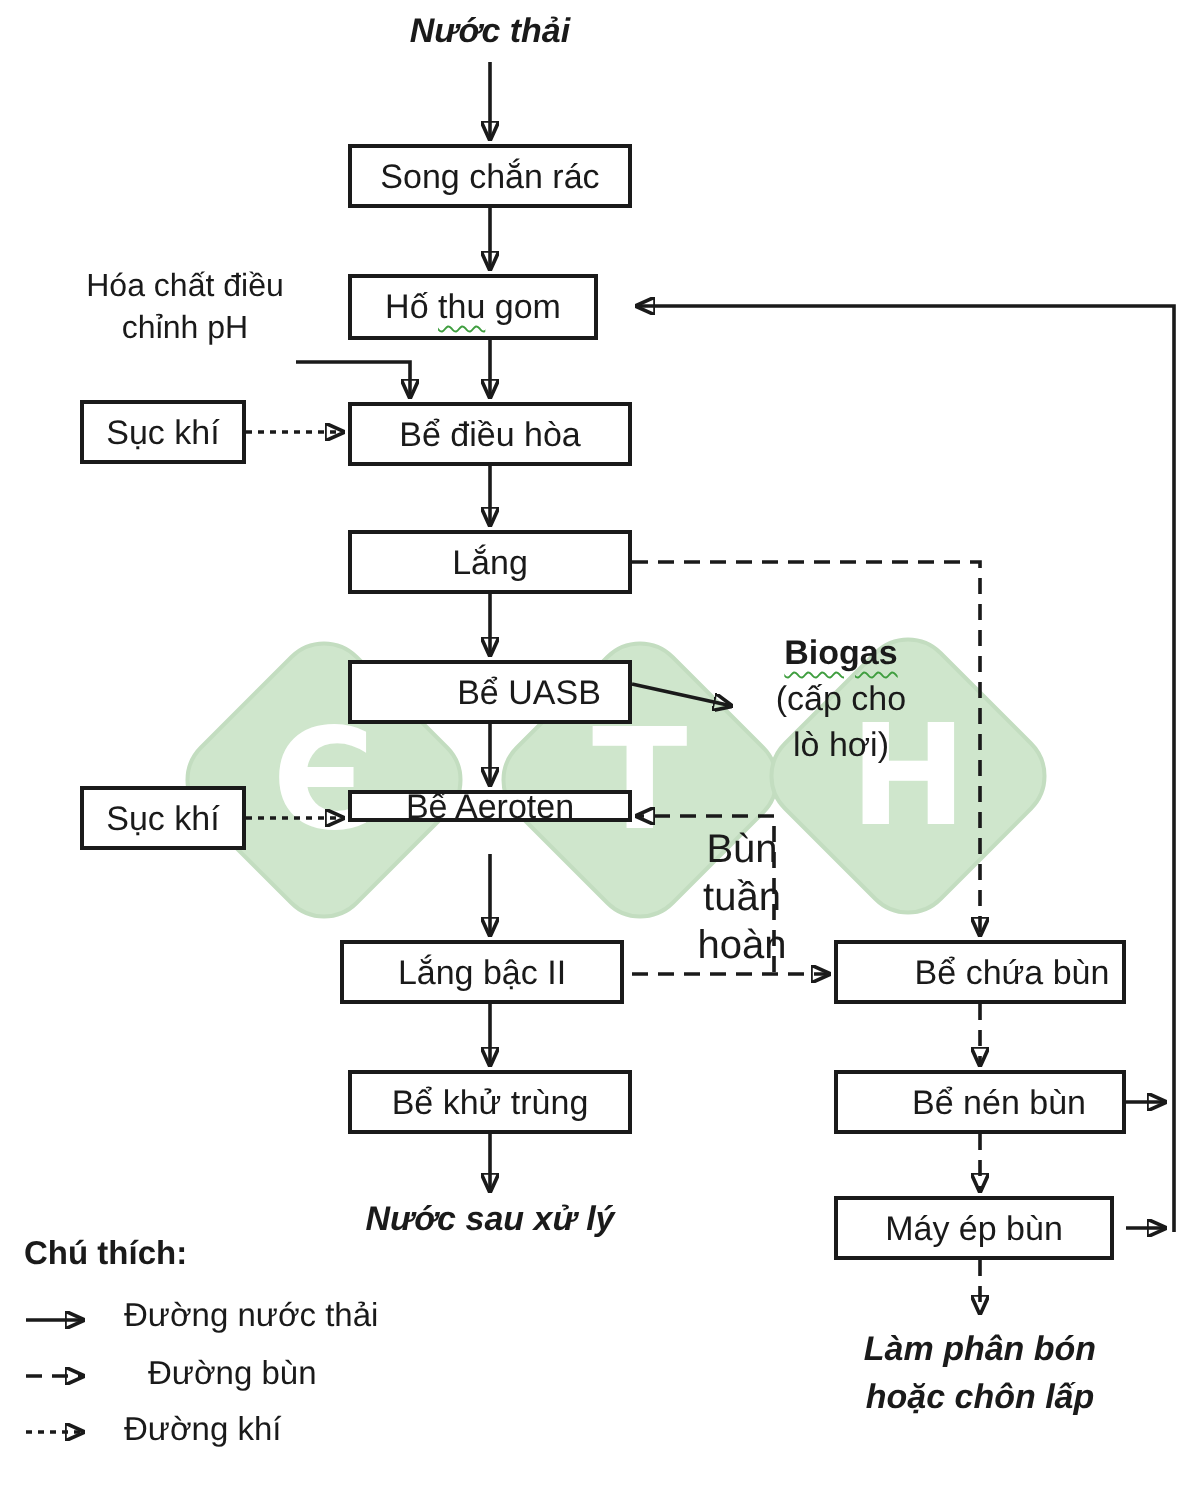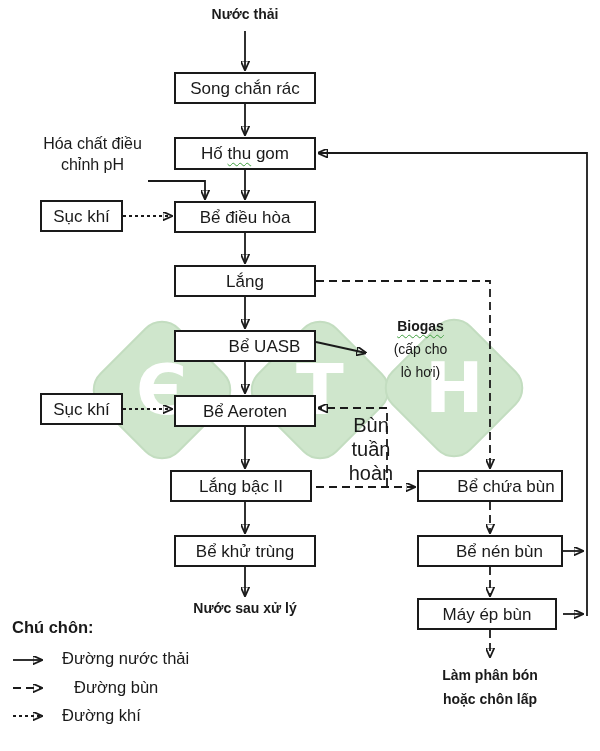--- a/index.html
+++ b/index.html
@@ -11,21 +11,21 @@
     overflow:hidden;
   }
   .node {
     position:absolute; box-sizing:border-box;
     background:var(--box-background,#fff);
     border:2px solid var(--ink,#1a1a1a);
     display:flex; align-items:center; justify-content:center;
     font-size:17px; line-height:1; z-index:2; white-space:pre;
   }
   .ann { position:absolute; z-index:4; text-align:center; }
-  .bi { font-weight:bold; font-size:14px; }
+  .bi { font-weight:bold; font-style:italic; font-size:17px; }
   .connectors { position:absolute; left:0; top:0; z-index:3; pointer-events:none; }
   .connectors path { stroke:var(--ink,#1a1a1a); stroke-width:1.8; fill:none; }
   .connectors path.dash-bun { stroke-dasharray:8 5; }
   .connectors path.dash-khi { stroke-dasharray:3 3; }
   .arrowhead { fill:var(--ink,#1a1a1a); stroke:none; }
   .diamond {
     position:absolute; z-index:0; width:108px; height:108px;
     background:var(--watermark-fill,#cfe6cc);
     border:2px solid var(--watermark-edge,#c3ddc0);
     border-radius:24px; transform:rotate(45deg);
@@ -54,25 +54,25 @@
     <span>Є</span>
   </div>
   <div class="diamond" style="left:264px; top:334px;">
     <span>T</span>
   </div>
   <div class="diamond" style="left:398px; top:332px;">
     <span>H</span>
   </div>
 
   <div class="node" style="left:174px; top:72px;  width:142px; height:32px;">Song chắn rác</div>
-  <div class="node" style="left:174px; top:137px; width:142px; height:33px;"><span>Hố </span><span class="squiggle">thu</span><span> gom</span></div>
+  <div class="node" style="left:174px; top:137px; width:125px; height:33px;"><span>Hố </span><span class="squiggle">thu</span><span> gom</span></div>
   <div class="node" style="left:174px; top:201px; width:142px; height:32px;">Bể điều hòa</div>
   <div class="node" style="left:174px; top:265px; width:142px; height:32px;">Lắng</div>
   <div class="node" style="left:174px; top:330px; width:142px; height:32px;padding-left:39px;">Bể UASB</div>
-  <div class="node" style="left:174px; top:395px; width:142px; height:32px;">Bể Aeroten</div>
+  <div class="node" style="left:174px; top:395px; width:142px; height:16px;">Bể Aeroten</div>
   <div class="node" style="left:170px; top:470px; width:142px; height:32px;">Lắng bậc II</div>
   <div class="node" style="left:174px; top:535px; width:142px; height:32px;text-align:right;">Bể khử trùng</div>
 
   <div class="node" style="left:40px; top:200px; width:83px; height:32px;">Sục khí</div>
   <div class="node" style="left:40px; top:393px; width:83px; height:32px;">Sục khí</div>
 
   <div class="node" style="left:417px; top:470px; width:146px; height:32px;padding-left:32px;">Bể chứa bùn</div>
   <div class="node" style="left:417px; top:535px; width:146px; height:32px;padding-left:19px;">Bể nén bùn</div>
   <div class="node" style="left:417px; top:598px; width:140px; height:32px;">Máy ép bùn</div>
 
@@ -113,37 +113,37 @@
     <path class="dash-khi" d="M13,716 H42" marker-end="url(#arw)"></path>
   </svg>
 
   <div class="ann bi" style="left:165px; top:6px; width:160px;">Nước thải</div>
 
   <div class="ann" style="left:20px; top:133px; width:145px; font-size:16px; line-height:21px;">
     <div>Hóa chất điều</div>
     <div>chỉnh pH</div>
   </div>
 
-  <div class="ann" style="left:372px; top:315px; width:97px; font-size:14px; line-height:23px;">
+  <div class="ann" style="left:372px; top:315px; width:97px; font-size:17px; line-height:23px;">
     <div class="biogas-title">Biogas</div>
     <div>(cấp cho</div>
     <div>lò hơi)</div>
   </div>
 
   <div class="ann" style="left:346px; top:413px; width:50px; font-size:20px; line-height:24px;">
     <div>Bùn</div>
     <div>tuần</div>
     <div>hoàn</div>
   </div>
 
   <div class="ann bi" style="left:160px; top:600px; width:170px;">Nước sau xử lý</div>
 
   <div class="ann bi" style="left:413px; top:663px; width:154px; line-height:24px;">
     <div>Làm phân bón</div>
     <div>hoặc chôn lấp</div>
   </div>
 
-  <div class="ann" style="left:12px; top:618px; width:120px; text-align:left; font-size:16.5px; font-weight:bold;">Chú chôn:</div>
+  <div class="ann" style="left:12px; top:618px; width:120px; text-align:left; font-size:16.5px; font-weight:bold;">Chú thích:</div>
   <div class="ann legend-label" style="left:62px; top:649px; width:180px;">Đường nước thải</div>
   <div class="ann legend-label" style="left:74px; top:678px; width:180px;">Đường bùn</div>
   <div class="ann legend-label" style="left:62px; top:706px; width:180px;">Đường khí</div>
 
 </div>
 
 </body></html>

